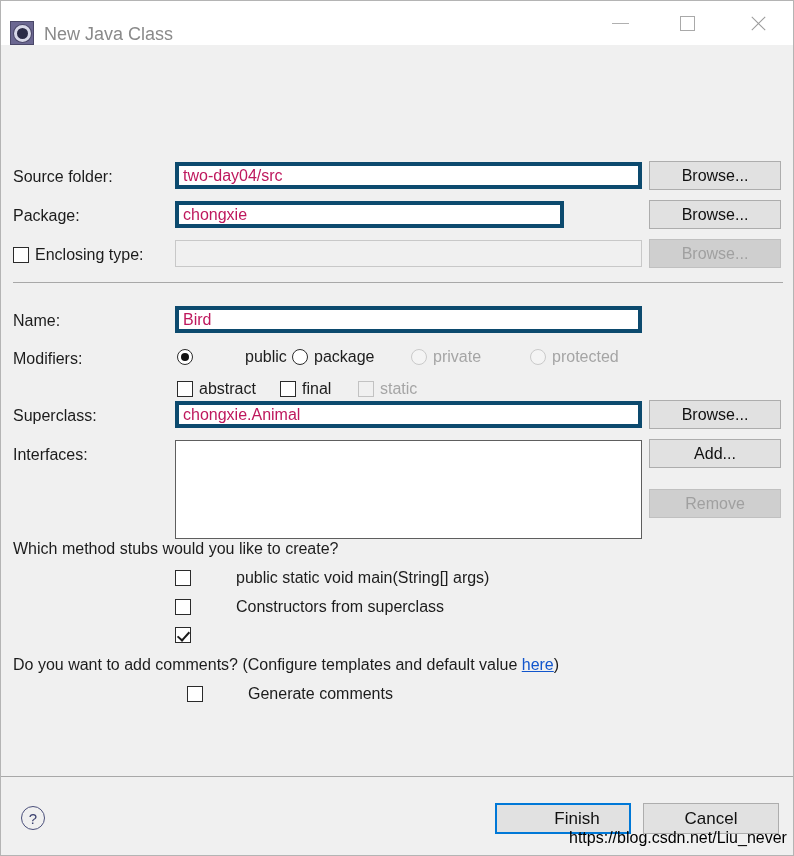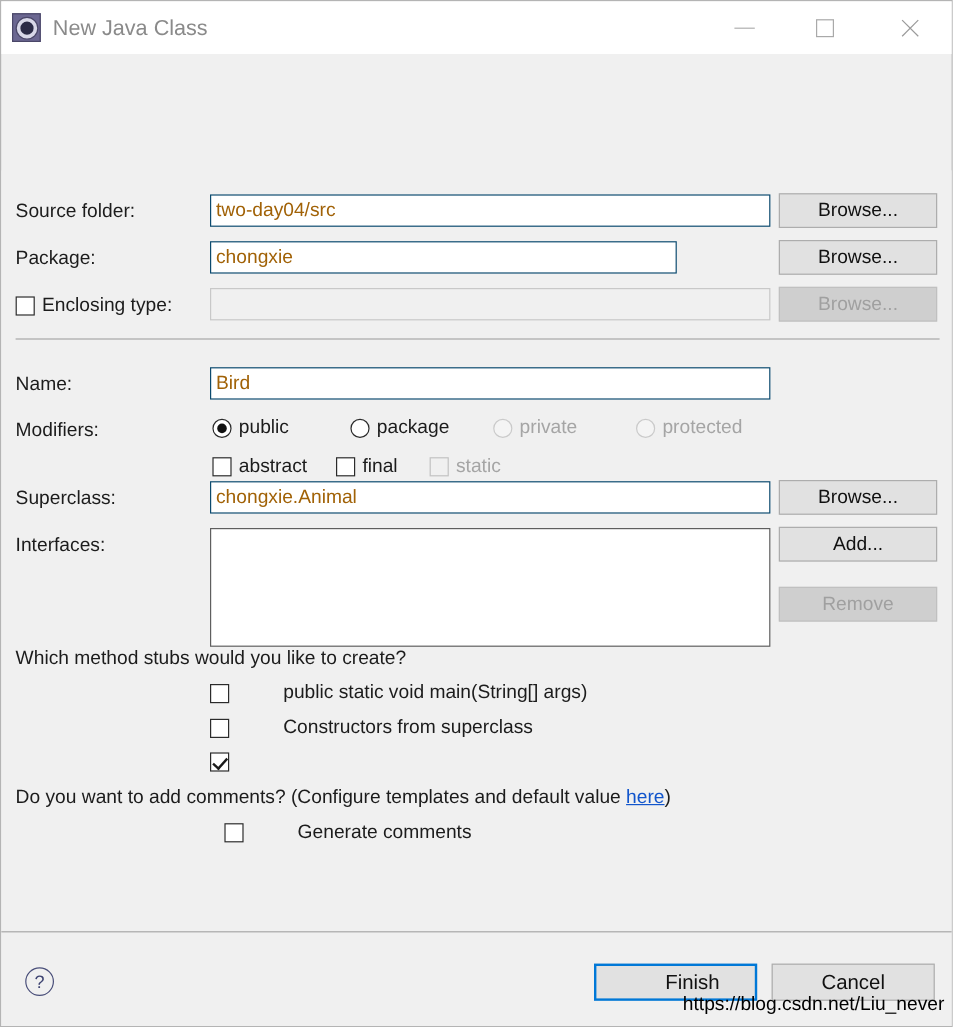--- a/index.html
+++ b/index.html
@@ -15,21 +15,21 @@
     background: #f0f0f0;
     border: 1px solid #b4b4b4;
     overflow: hidden;
   }
 
   
   #titlebar {
     position: absolute; left: 0; top: 0;
     width: 794px; height: 44px;
     background: #ffffff;
-    display: flex; align-items: center;
+    display: flex; align-items: flex-end;
   }
   #title-icon {
     margin-left: 9px; width: 24px; height: 24px;
     background: #6b6791;
     border: 1px solid #4a4768;
     display: flex; align-items: center; justify-content: center;
     position: relative;
   }
   #title-icon .gear {
     width: 17px; height: 17px; border-radius: 50%;
@@ -104,22 +104,22 @@
     background: #f0f0f0;
   }
   .lbl {
     position: absolute; left: 12px;
     font-size: 16px; color: #1c1c1c; white-space: nowrap;
   }
   .field {
     position: absolute; left: 174px;
     height: 27px;
     background: #ffffff;
-    border: 1px solid #0c4a6e;
-    font-size: 16px; color: #a16207;
+    border: 4px solid #0c4a6e;
+    font-size: 16px; color: #be185d;
     padding: 2px 4px;
     display: flex; align-items: center;
     font-family: "Liberation Sans", sans-serif;
   }
   .field.disabled {
     background: #f0f0f0;
     border: 1px solid #c8c8c8;
     color: #9a9a9a;
   }
   .btn {
@@ -255,21 +255,21 @@
     </div>
     <div class="field disabled" style="top:98px; width:467px;"></div>
     <div class="btn disabled" style="top:97px;">Browse...</div>
 
     <div class="sep" style="top:140px;"></div>
 
     <div class="lbl" style="top:170px;">Name:</div>
     <div class="field" style="top:164px; width:467px;">Bird</div>
 
     <div class="lbl" style="top:208px;">Modifiers:</div>
-    <div class="opt" style="left:176px; top:206px;">
+    <div class="opt" style="left:176px; top:206px;gap:46px;">
       <span class="rb checked"></span>
       <span class="optlabel">public</span>
     </div>
     <div class="opt" style="left:291px; top:206px;">
       <span class="rb"></span>
       <span class="optlabel">package</span>
     </div>
     <div class="opt" style="left:410px; top:206px;">
       <span class="rb disabled"></span>
       <span class="optlabel disabled">private</span>

